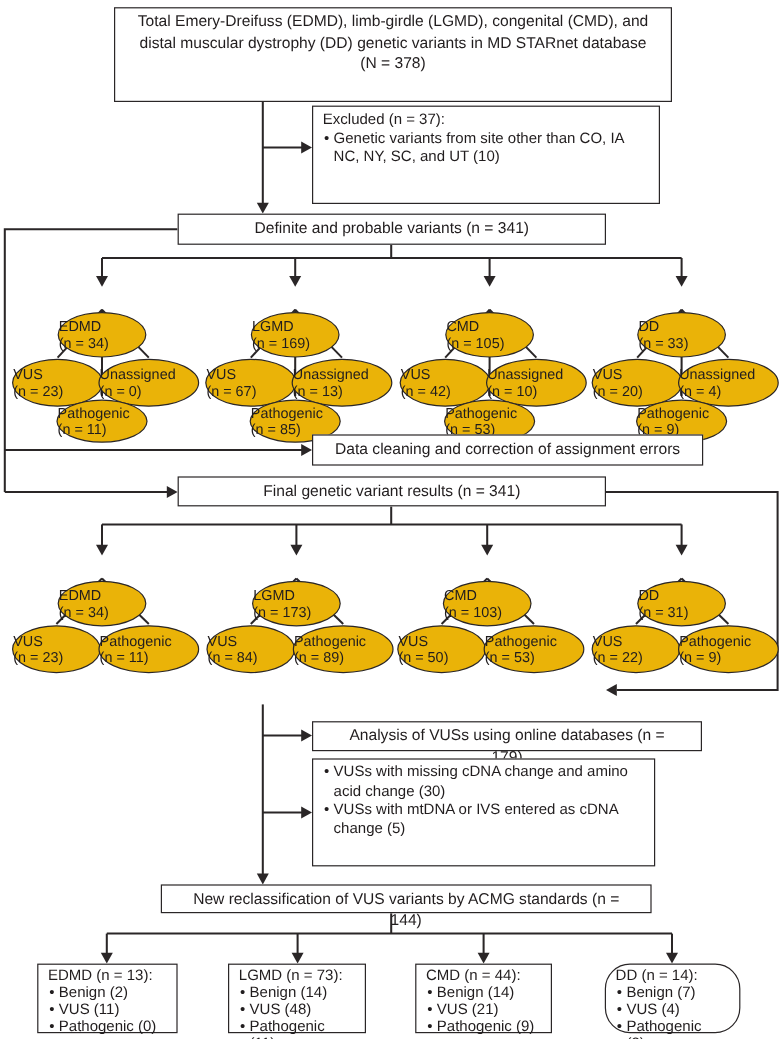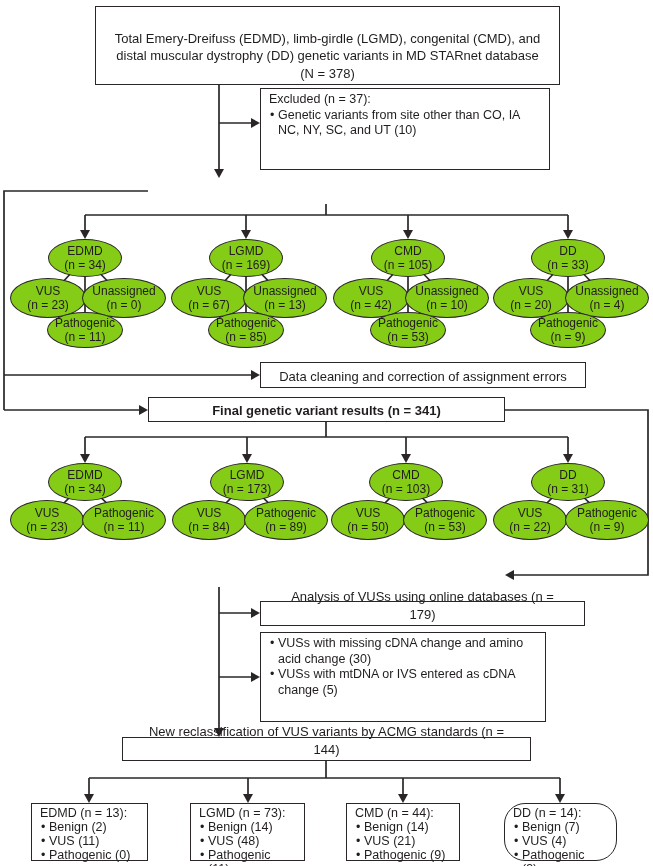--- a/index.html
+++ b/index.html
@@ -2,29 +2,29 @@
 <html><head>
 <meta charset="utf-8">
 <style>
   html,body{margin:0;padding:0;background:#ffffff;}
   .stage{position:relative;width:653px;height:866px;background:#ffffff;overflow:hidden;
          font-family:"Liberation Sans",sans-serif;color:#211d1e;}
   .wires{position:absolute;left:0;top:0;z-index:1;}
   .wires line,.wires polyline{stroke:#2a2627;stroke-width:1.7;fill:none;}
   .wires polygon{fill:#2a2627;stroke:none;}
   .box{position:absolute;background:#ffffff;border:1.5px solid #2a2627;box-sizing:border-box;z-index:2;}
-  .center{display:flex;align-items:flex-end;justify-content:center;text-align:center;padding:2px 16px;font-size:13px;line-height:17.5px;}
+  .center{display:flex;align-items:flex-start;justify-content:center;text-align:center;padding:2px 16px;font-size:13px;line-height:17.5px;}
   .list{padding:3px 13px 3px 8px;text-align:left;font-size:12.5px;}
   .excl{line-height:15.5px;}
   .outcome{line-height:14px;padding-top:2px;}
   .bullet{position:relative;padding-left:9px;}
   .bullet::before{content:"\2022";position:absolute;left:1px;}
-  .ell{position:absolute;background:#84cc16;border:1.5px solid #2a2627;border-radius:50%;box-sizing:border-box;
-       display:flex;flex-direction:column;align-items:center;justify-content:center;
-       text-align:center;font-size:12px;line-height:14.5px;z-index:2;}
+  .ell{position:absolute;background:#eab308;border:1.5px solid #2a2627;border-radius:50%;box-sizing:border-box;
+       display:flex;flex-direction:column;align-items:flex-start;justify-content:center;
+       text-align:center;font-size:12px;line-height:14.5px;z-index:2;margin-top:21px;}
 </style>
 </head>
 <body>
 
 <div class="stage">
 
   <svg class="wires" width="653" height="866" viewBox="0 0 653 866">
     <g>
       <line x1="219" y1="85" x2="219" y2="170"></line>
         <polygon points="214,169 224,169 219,178"></polygon>
@@ -114,20 +114,23 @@
 
   <div class="box center" style="left:95px;top:6px;width:465px;height:79px;">
     <span>Total Emery-Dreifuss (EDMD), limb-girdle (LGMD), congenital (CMD), and distal muscular dystrophy (DD) genetic variants in MD STARnet database (N = 378)</span>
   </div>
 
   <div class="box list excl" style="left:260px;top:88px;width:290px;height:82px;">
     <div>Excluded (n = 37):</div>
     <div class="bullet">Genetic variants from site other than CO, IA NC, NY, SC, and UT (10)</div>
   </div>
 
+  <div class="box center" style="left:148px;top:178px;width:357px;height:26px;">
+    <span>Definite and probable variants (n = 341)</span>
+  </div>
 
   <div class="ell" style="left:48px;top:239px;width:74px;height:38px;">
     <span>EDMD</span>
       <span>(n = 34)</span>
   </div>
   <div class="ell" style="left:10px;top:278px;width:76px;height:40px;">
     <span>VUS</span>
       <span>(n = 23)</span>
   </div>
   <div class="ell" style="left:82px;top:278px;width:84px;height:40px;">
@@ -187,21 +190,21 @@
   </div>
   <div class="ell" style="left:530px;top:312px;width:76px;height:36px;">
     <span>Pathogenic</span>
       <span>(n = 9)</span>
   </div>
 
   <div class="box center" style="left:260px;top:362px;width:326px;height:26px;">
     <span>Data cleaning and correction of assignment errors</span>
   </div>
 
-  <div class="box center" style="left:148px;top:397px;width:357px;height:25px;font-weight:bold;">
+  <div class="box center" style="left:148px;top:397px;width:357px;height:25px;">
     <span>Final genetic variant results (n = 341)</span>
   </div>
 
   <div class="ell" style="left:48px;top:463px;width:74px;height:38px;">
     <span>EDMD</span>
       <span>(n = 34)</span>
   </div>
   <div class="ell" style="left:10px;top:500px;width:74px;height:40px;">
     <span>VUS</span>
       <span>(n = 23)</span>
@@ -253,21 +256,21 @@
 
   <div class="box center" style="left:260px;top:601px;width:325px;height:25px;">
     <span>Analysis of VUSs using online databases (n = 179)</span>
   </div>
 
   <div class="box list excl" style="left:260px;top:632px;width:286px;height:90px;">
     <div class="bullet">VUSs with missing cDNA change and amino acid change (30)</div>
     <div class="bullet">VUSs with mtDNA or IVS entered as cDNA change (5)</div>
   </div>
 
-  <div class="box center" style="left:122px;top:737px;width:409px;height:24px;">
+  <div class="box center" style="left:134px;top:737px;width:409px;height:24px;">
     <span>New reclassification of VUS variants by ACMG standards (n = 144)</span>
   </div>
 
   <div class="box list outcome" style="left:31px;top:803px;width:117px;height:58px;">
     <div>EDMD (n = 13):</div>
     <div class="bullet">Benign (2)</div>
     <div class="bullet">VUS (11)</div>
     <div class="bullet">Pathogenic (0)</div>
   </div>
   <div class="box list outcome" style="left:190px;top:803px;width:115px;height:58px;">

